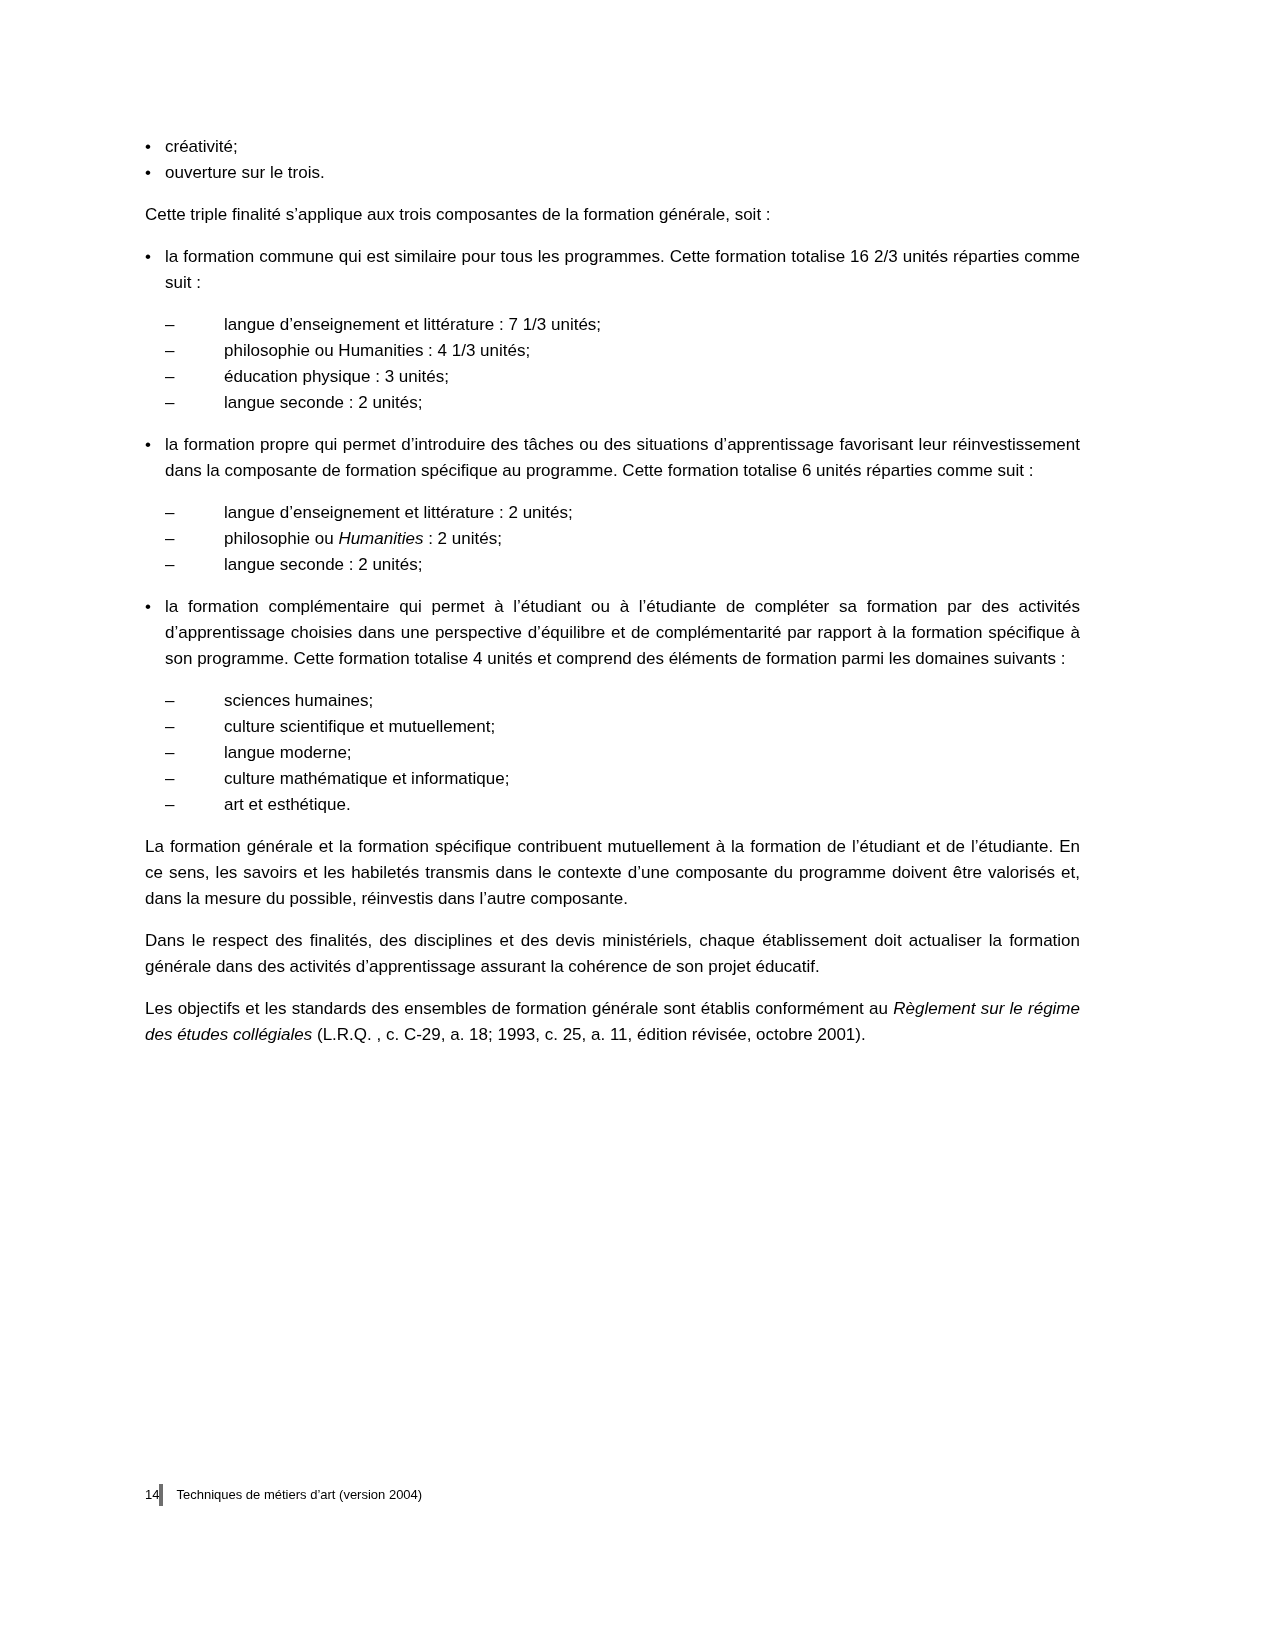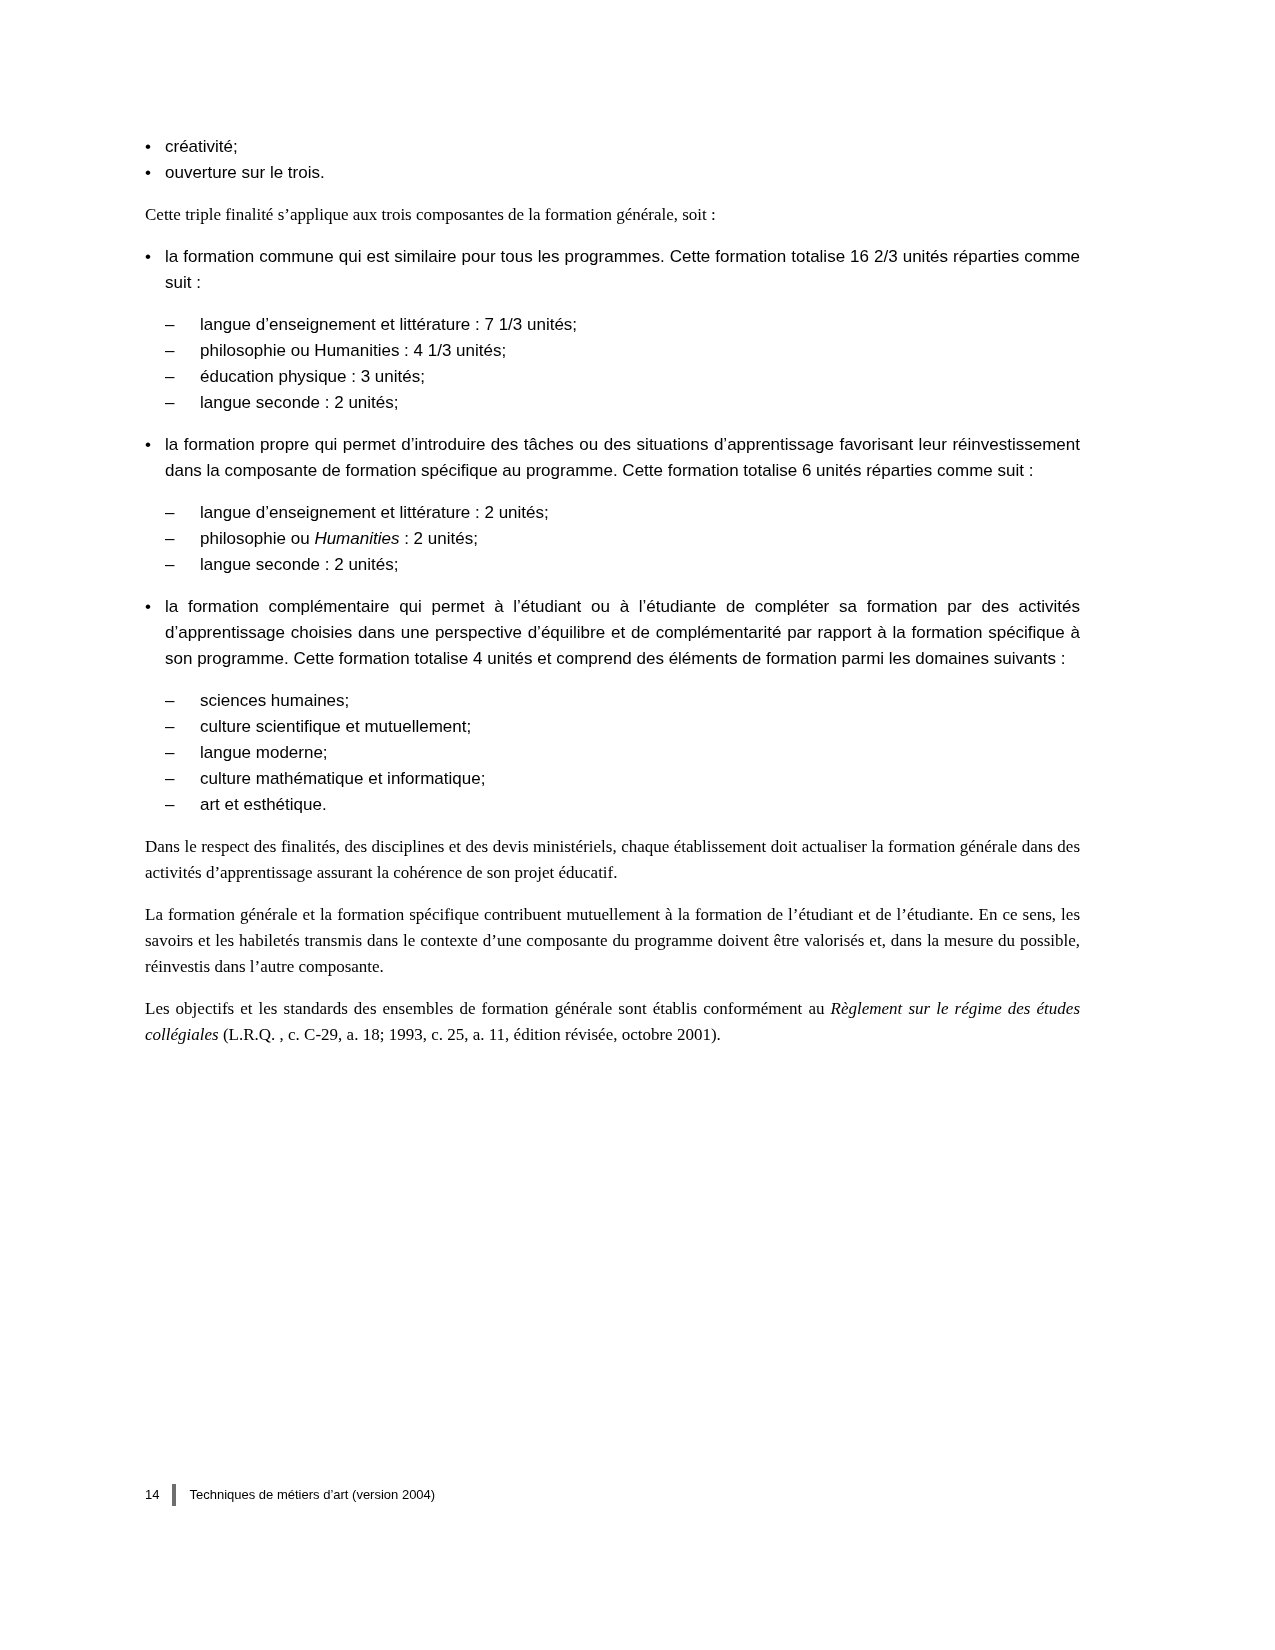--- a/index.html
+++ b/index.html
@@ -14,38 +14,38 @@
     box-sizing: border-box;
     padding: 134px 195px 0 145px;
     background: #ffffff;
     color: #000000;
     font-family: "Liberation Sans", sans-serif;
     font-size: 17px;
     line-height: 26px;
     overflow: hidden;
   }
   .block { margin: 0 0 16px 0; }
-  .para { text-align: justify; font-family: Liberation Serif, serif; }
+  .para { text-align: justify; }
   .li { display: flex; }
   .li .marker { flex: 0 0 20px; }
   .li .text { flex: 1; text-align: justify; }
   .dash-list { margin-left: 20px; }
   .dash-list .marker { flex: 0 0 35px; }
-  .dash-list .text { text-align: left; }
+  .dash-list .text { text-align: left; margin-left: 24px; }
   .italic { font-style: italic; }
   .footer {
     position: absolute;
     left: 145px;
     top: 1484px;
     display: flex;
     align-items: center;
     font-size: 13px;
     line-height: 16px;
   }
-  .footer .pageno { margin-right: 13px; }
+  .footer .pageno { }
   .footer .bar {
     width: 4px;
     height: 22px;
     background: #6e6e6e;
     margin-right: 13px;
   }
 </style>
 </head>
 <body>
 
@@ -126,22 +126,22 @@
     <div class="li">
       <span class="marker">–</span>
       <div class="text">culture mathématique et informatique;</div>
     </div>
     <div class="li">
       <span class="marker">–</span>
       <div class="text">art et esthétique.</div>
     </div>
   </div>
 
+  <p class="block para">La formation générale et la formation spécifique contribuent mutuellement à la formation de l’étudiant et de l’étudiante. En ce sens, les savoirs et les habiletés transmis dans le contexte d’une composante du programme doivent être valorisés et, dans la mesure du possible, réinvestis dans l’autre composante.</p>
   <p class="block para">Dans le respect des finalités, des disciplines et des devis ministériels, chaque établissement doit actualiser la formation générale dans des activités d’apprentissage assurant la cohérence de son projet éducatif.</p>
-  <p class="block para">La formation générale et la formation spécifique contribuent mutuellement à la formation de l’étudiant et de l’étudiante. En ce sens, les savoirs et les habiletés transmis dans le contexte d’une composante du programme doivent être valorisés et, dans la mesure du possible, réinvestis dans l’autre composante.</p>
   <p class="block para"><span>Les objectifs et les standards des ensembles de formation générale sont établis conformément au </span><span class="italic">Règlement sur le régime des études collégiales</span><span> (L.R.Q. , c. C-29, a. 18; 1993, c. 25, a. 11, édition révisée, octobre 2001).</span></p>
 
   <div class="footer">
     <span class="pageno">14</span>
     <span class="bar"></span>
     <span class="doc">Techniques de métiers d’art (version 2004)</span>
   </div>
 
 </div>
 

